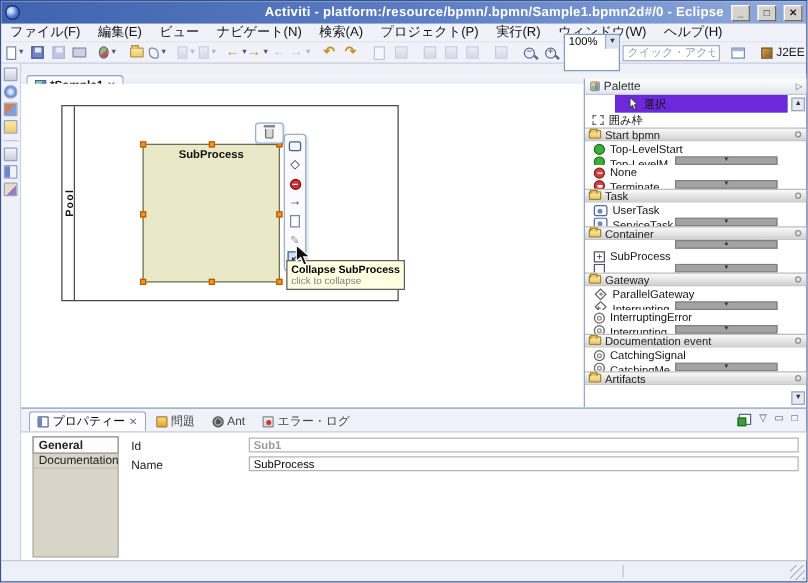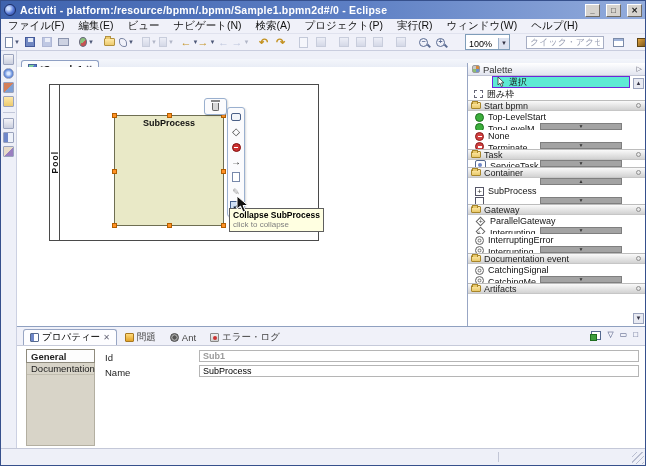--- a/index.html
+++ b/index.html
@@ -6,21 +6,21 @@
   html,body { background:#9aa7c0; }
   body { font-family:"Liberation Sans", sans-serif; }
   .window{position:relative;width:646px;height:466px;background:#eef0f8;border:1px solid #36508c;overflow:hidden;}
 
   
   .titlebar{position:absolute;left:0;top:0;width:100%;height:18px;
     background:linear-gradient(90deg,#3f63ae,#5d7fc4 55%,#93acdc);
     display:flex;align-items:center;padding:0 3px;gap:4px;}
   .ecl-icon{width:12px;height:12px;border-radius:50%;
     background:radial-gradient(circle at 35% 35%,#cfe0ff 15%,#5577d6 55%,#27408c);border:1px solid #1d2f66;}
-  .title-text{color:#fff;font-size:10.5px;font-weight:bold;letter-spacing:.2px;white-space:nowrap;overflow:hidden;flex:1;}
+  .title-text{color:#fff;font-size:10.5px;font-weight:bold;letter-spacing:.2px;white-space:nowrap;overflow:hidden;flex:1;text-align:right;}
   .winbtn{width:15px;height:13px;background:#d6d3ce;border:1px solid;border-color:#fff #6f6a63 #6f6a63 #fff;
     font-size:8px;line-height:11px;text-align:center;color:#222;margin-left:2px;font-weight:bold;}
 
   
   .menubar{position:absolute;left:0;top:18px;width:100%;height:15px;background:#f0f1f9;
     display:flex;align-items:center;font-size:10.5px;color:#111;border-bottom:1px solid #e0e2ee;}
   .mi{padding:0 7px;height:100%;display:flex;align-items:center;}
 
   
   .toolbar{position:absolute;left:0;top:33px;width:100%;height:17px;background:#f0f1f9;
@@ -36,21 +36,21 @@
   .runball{width:10px;height:10px;border-radius:50%;border:1px solid #667;
     background:linear-gradient(135deg,#8cc07c 50%,#c65252 50%);}
   .folderi{width:11px;height:8px;background:linear-gradient(#ffe9a8,#ecca6e);border:1px solid #b4923e;border-radius:1px;position:relative;}
   .folderi::before{content:"";position:absolute;top:-3px;left:0;width:4px;height:2px;background:#ecca6e;border:1px solid #b4923e;border-bottom:none;}
   .wrenchi{width:9px;height:9px;background:linear-gradient(45deg,#98a2bc,#d9dee c);border-radius:2px 5px 2px 5px;border:1px solid #7d87a5;}
   .blocki{width:10px;height:10px;background:linear-gradient(#e8ebf4,#aab3cc);border:1px solid #8a93af;}
   .arrow{font-size:11px;line-height:11px;font-weight:bold;}
   .yel{color:#c49324;} .blu{color:#6a7fae;}
   .magi{width:9px;height:9px;border:1.5px solid #5a6b92;border-radius:50%;position:relative;font-size:7px;line-height:6px;text-align:center;color:#5a6b92;font-weight:bold;}
   .magi::after{content:"";position:absolute;width:4px;height:1.5px;background:#5a6b92;transform:rotate(45deg);right:-4px;bottom:-1px;}
-  .zoombox{display:flex;align-items:flex-end;border:1px solid #7f9db9;background:#fff;height:16px;margin:0 16px;}
+  .zoombox{display:flex;align-items:flex-start;border:1px solid #7f9db9;background:#fff;height:30px;margin:0 2px;}
   .zoombox .zval{font-size:9px;padding:0 3px;min-width:32px;}
   .zoombox .zdd{width:11px;height:11px;background:#dde3f0;border-left:1px solid #9db2cc;font-size:6px;line-height:11px;text-align:center;color:#334;}
   .qa{width:78px;height:13px;border:1px solid #a7aec4;background:#fff;font-size:9px;padding:0 3px;color:#111;font-family:"Liberation Sans",sans-serif;}
   .qa::placeholder{color:#9aa0b4;}
   .persp{display:flex;align-items:center;gap:3px;font-size:9.5px;color:#222;padding:1px 4px;border-radius:2px;}
   .perspwin{width:11px;height:9px;border:1px solid #7b8aa8;background:#fff;position:relative;}
   .perspwin::before{content:"";position:absolute;left:0;top:0;right:0;height:2px;background:#9fb3d9;}
   .j2ee-ic{width:9px;height:9px;background:linear-gradient(135deg,#e0a23e,#7f5a1e);border:1px solid #5e4415;}
 
   
@@ -98,21 +98,21 @@
   .tt2{font-size:8px;color:#808080;}
   .cursor{position:absolute;left:219px;top:128px;z-index:6;}
 
   
   .palette{position:absolute;left:466px;top:62px;width:179px;height:263px;background:#fff;border-left:1px solid #98a6c4;overflow:hidden;font-size:9px;color:#111;}
   .pal-head{height:13px;display:flex;align-items:center;gap:3px;padding:0 4px;
     background:linear-gradient(#ffffff,#e2e5ef);border-bottom:1px solid #c0c4d4;font-size:9.5px;color:#333;}
   .pal-ic{width:8px;height:8px;background:conic-gradient(#d78a3a 0 25%,#6f8fd0 0 50%,#8cbf6f 0 75%,#c9c9c9 0);border:1px solid #999;border-radius:2px;}
   .pal-pin{margin-left:auto;font-size:7px;color:#556;}
   .tool{height:12px;display:flex;align-items:center;gap:4px;padding:0 4px;margin:0 16px 0 2px;}
-  .tool.selected{background:#5eead4;border:1px solid #6d28d9;height:12px;margin-left:24px;}
+  .tool.selected{background:#3b82f6;border:7px solid #6d28d9;height:12px;margin-left:24px;}
   .marq{width:9px;height:8px;border:1px dashed #667;}
   .drawer-h{height:11px;display:flex;align-items:center;gap:3px;padding:0 3px;
     background:linear-gradient(#fafafa,#d2d2d2);border-top:1px solid #bcbcbc;border-bottom:1px solid #c6c6c6;color:#222;}
   .pin{width:5px;height:5px;border:1px solid #909090;border-radius:50%;margin-left:auto;margin-right:2px;}
   .pitem{height:12px;display:flex;align-items:center;gap:4px;padding-left:7px;}
   .ppartial{height:7px;display:flex;align-items:flex-start;gap:4px;padding-left:7px;overflow:hidden;position:relative;line-height:12px;}
   .scrollbar-seg{position:absolute;left:72px;top:0;width:82px;height:7px;background:#a3a3a3;border:1px solid #7f7f7f;
     font-size:5px;line-height:5px;text-align:center;color:#333;}
   .upbar{position:relative;height:7px;}
   .fold{width:10px;height:7px;background:linear-gradient(#ffe9a8,#e8c96a);border:1px solid #a8862a;border-radius:1px;position:relative;}
@@ -405,20 +405,24 @@
       <span class="ev-end"></span>
       <span>Terminate</span>
       <span class="scrollbar-seg">▼</span>
     </div>
 
     <div class="drawer-h">
       <span class="fold"></span>
       <span>Task</span>
       <span class="pin"></span>
     </div>
+    <div class="pitem">
+      <span class="task-ic"></span>
+      <span>UserTask</span>
+    </div>
     <div class="ppartial">
       <span class="task-ic"></span>
       <span>ServiceTask</span>
       <span class="scrollbar-seg">▼</span>
     </div>
 
     <div class="drawer-h">
       <span class="fold"></span>
       <span>Container</span>
       <span class="pin"></span>

